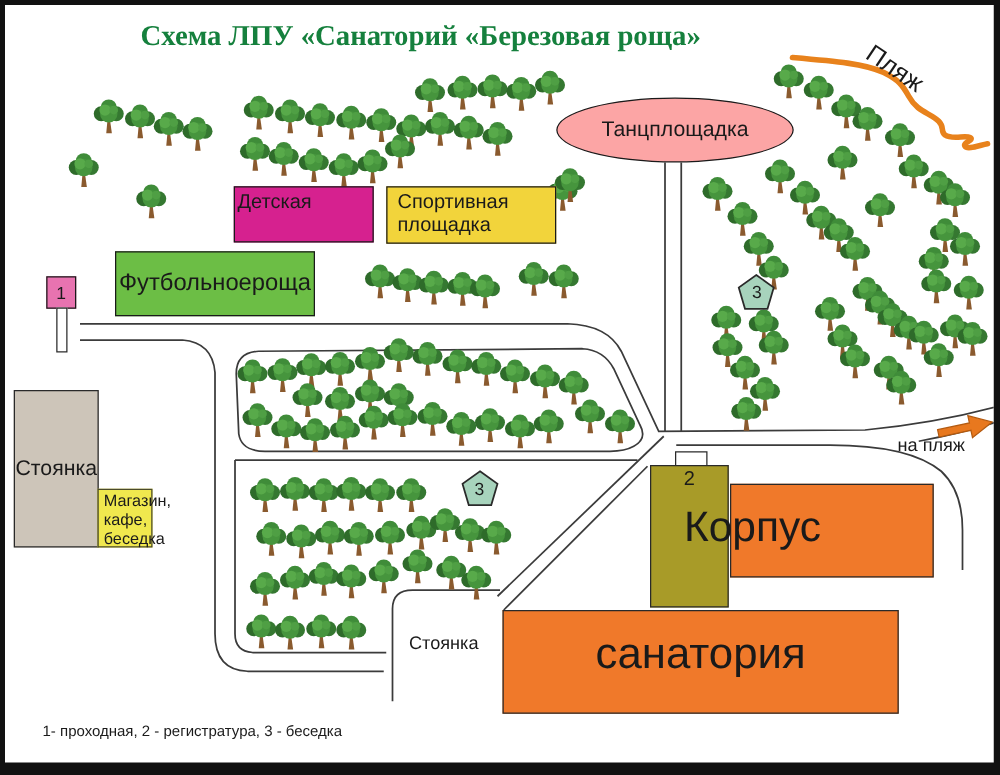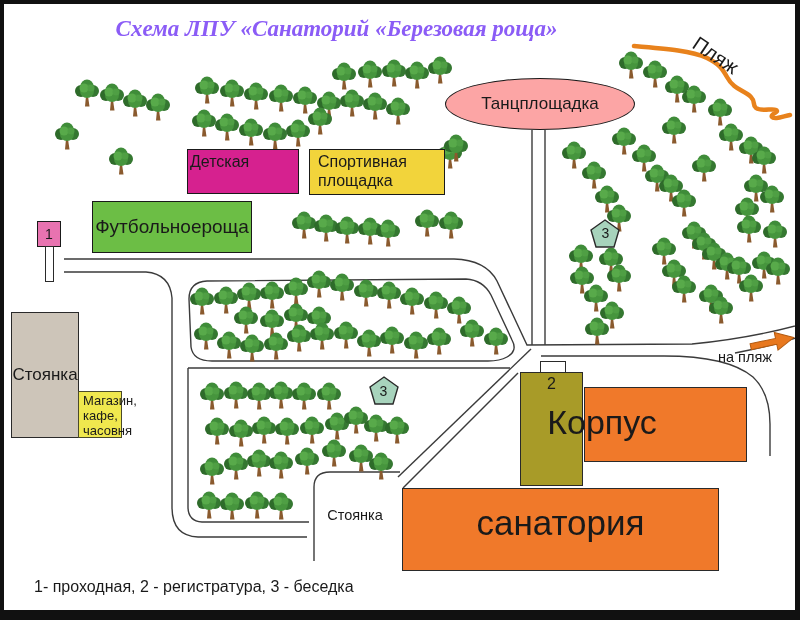--- a/index.html
+++ b/index.html
@@ -6,22 +6,22 @@
   .page{
     position:relative;width:800px;height:620px;background:#ffffff;
     font-family:"Liberation Sans",sans-serif;color:#1a1a1a;
     box-sizing:border-box;overflow:hidden;
     border:4px solid #111;border-right-width:5px;border-bottom-width:10px;
   }
   svg.canvas{position:absolute;left:0;top:0;width:800px;height:620px;}
   .abs{position:absolute;box-sizing:border-box;}
   .title{
     left:0;top:12px;width:665px;text-align:center;
-    font-family:"Liberation Serif",serif;font-style:italic;font-weight:bold;
-    font-size:23px;color:#8b5cf6;
+    font-family:"Liberation Serif",serif;font-weight:bold;
+    font-size:23px;color:#15803d;
   }
   .box{border:1.6px solid #1a1a1a;}
   .ellipse{
     left:441px;top:74px;width:190px;height:52px;border-radius:50%;
     background:#fca5a5;display:flex;align-items:center;justify-content:center;
     font-size:17px;
   }
   .children{left:183px;top:145px;width:112px;height:45px;background:#d6218f;
     font-size:16px;line-height:1.2;padding:2px 0 0 2px;}
   .sports{left:305px;top:145px;width:136px;height:46px;background:#f2d43b;
@@ -42,21 +42,21 @@
   .notch{left:536px;top:357px;width:26px;height:13px;background:#fff;border:1.4px solid #2a2a2a;}
   .wing{left:580px;top:383px;width:163px;height:75px;background:#f0792a;border:1.6px solid #2a2a2a;}
   .main-bld{left:398px;top:484px;width:317px;height:83px;background:#f0792a;border:1.6px solid #2a2a2a;}
   .korpus-txt{left:518px;top:399px;width:160px;text-align:center;font-size:34px;}
   .sanat-txt{left:398px;top:499px;width:317px;text-align:center;font-size:35px;}
   .parkingB-label{left:310px;top:503px;width:82px;text-align:center;font-size:14.5px;}
   .beach-label{left:697px;top:28px;font-size:20px;transform:rotate(34deg);transform-origin:left top;}
   .to-beach{left:714px;top:345px;font-size:14.5px;}
   .m3a{left:592px;top:221px;width:19px;text-align:center;font-size:14px;}
   .m3b{left:370px;top:379px;width:19px;text-align:center;font-size:14px;}
-  .legend{left:30px;top:574px;font-size:16px;}
+  .legend{left:30px;top:574px;font-size:12px;}
   .mini-arrow{font-size:11px;}
 </style>
 </head>
 <body>
 
 <div class="page">
 
   <svg class="canvas" id="map-svg" viewBox="0 0 800 620">
     <defs>
       <symbol id="tree" viewBox="0 0 26 30">
@@ -260,21 +260,21 @@
   </div>
   <div class="abs pole"></div>
 
   <div class="abs parkingL">
     <span>Стоянка</span>
   </div>
 
   <div class="abs shop">
     <div>Магазин,</div>
     <div>кафе,</div>
-    <div>часовня</div>
+    <div>беседка</div>
   </div>
 
   <div class="abs notch"></div>
   <div class="abs olive">
     <span>2</span>
   </div>
   <div class="abs wing"></div>
   <div class="abs main-bld"></div>
   <div class="abs korpus-txt">Корпус</div>
   <div class="abs sanat-txt">санатория</div>

